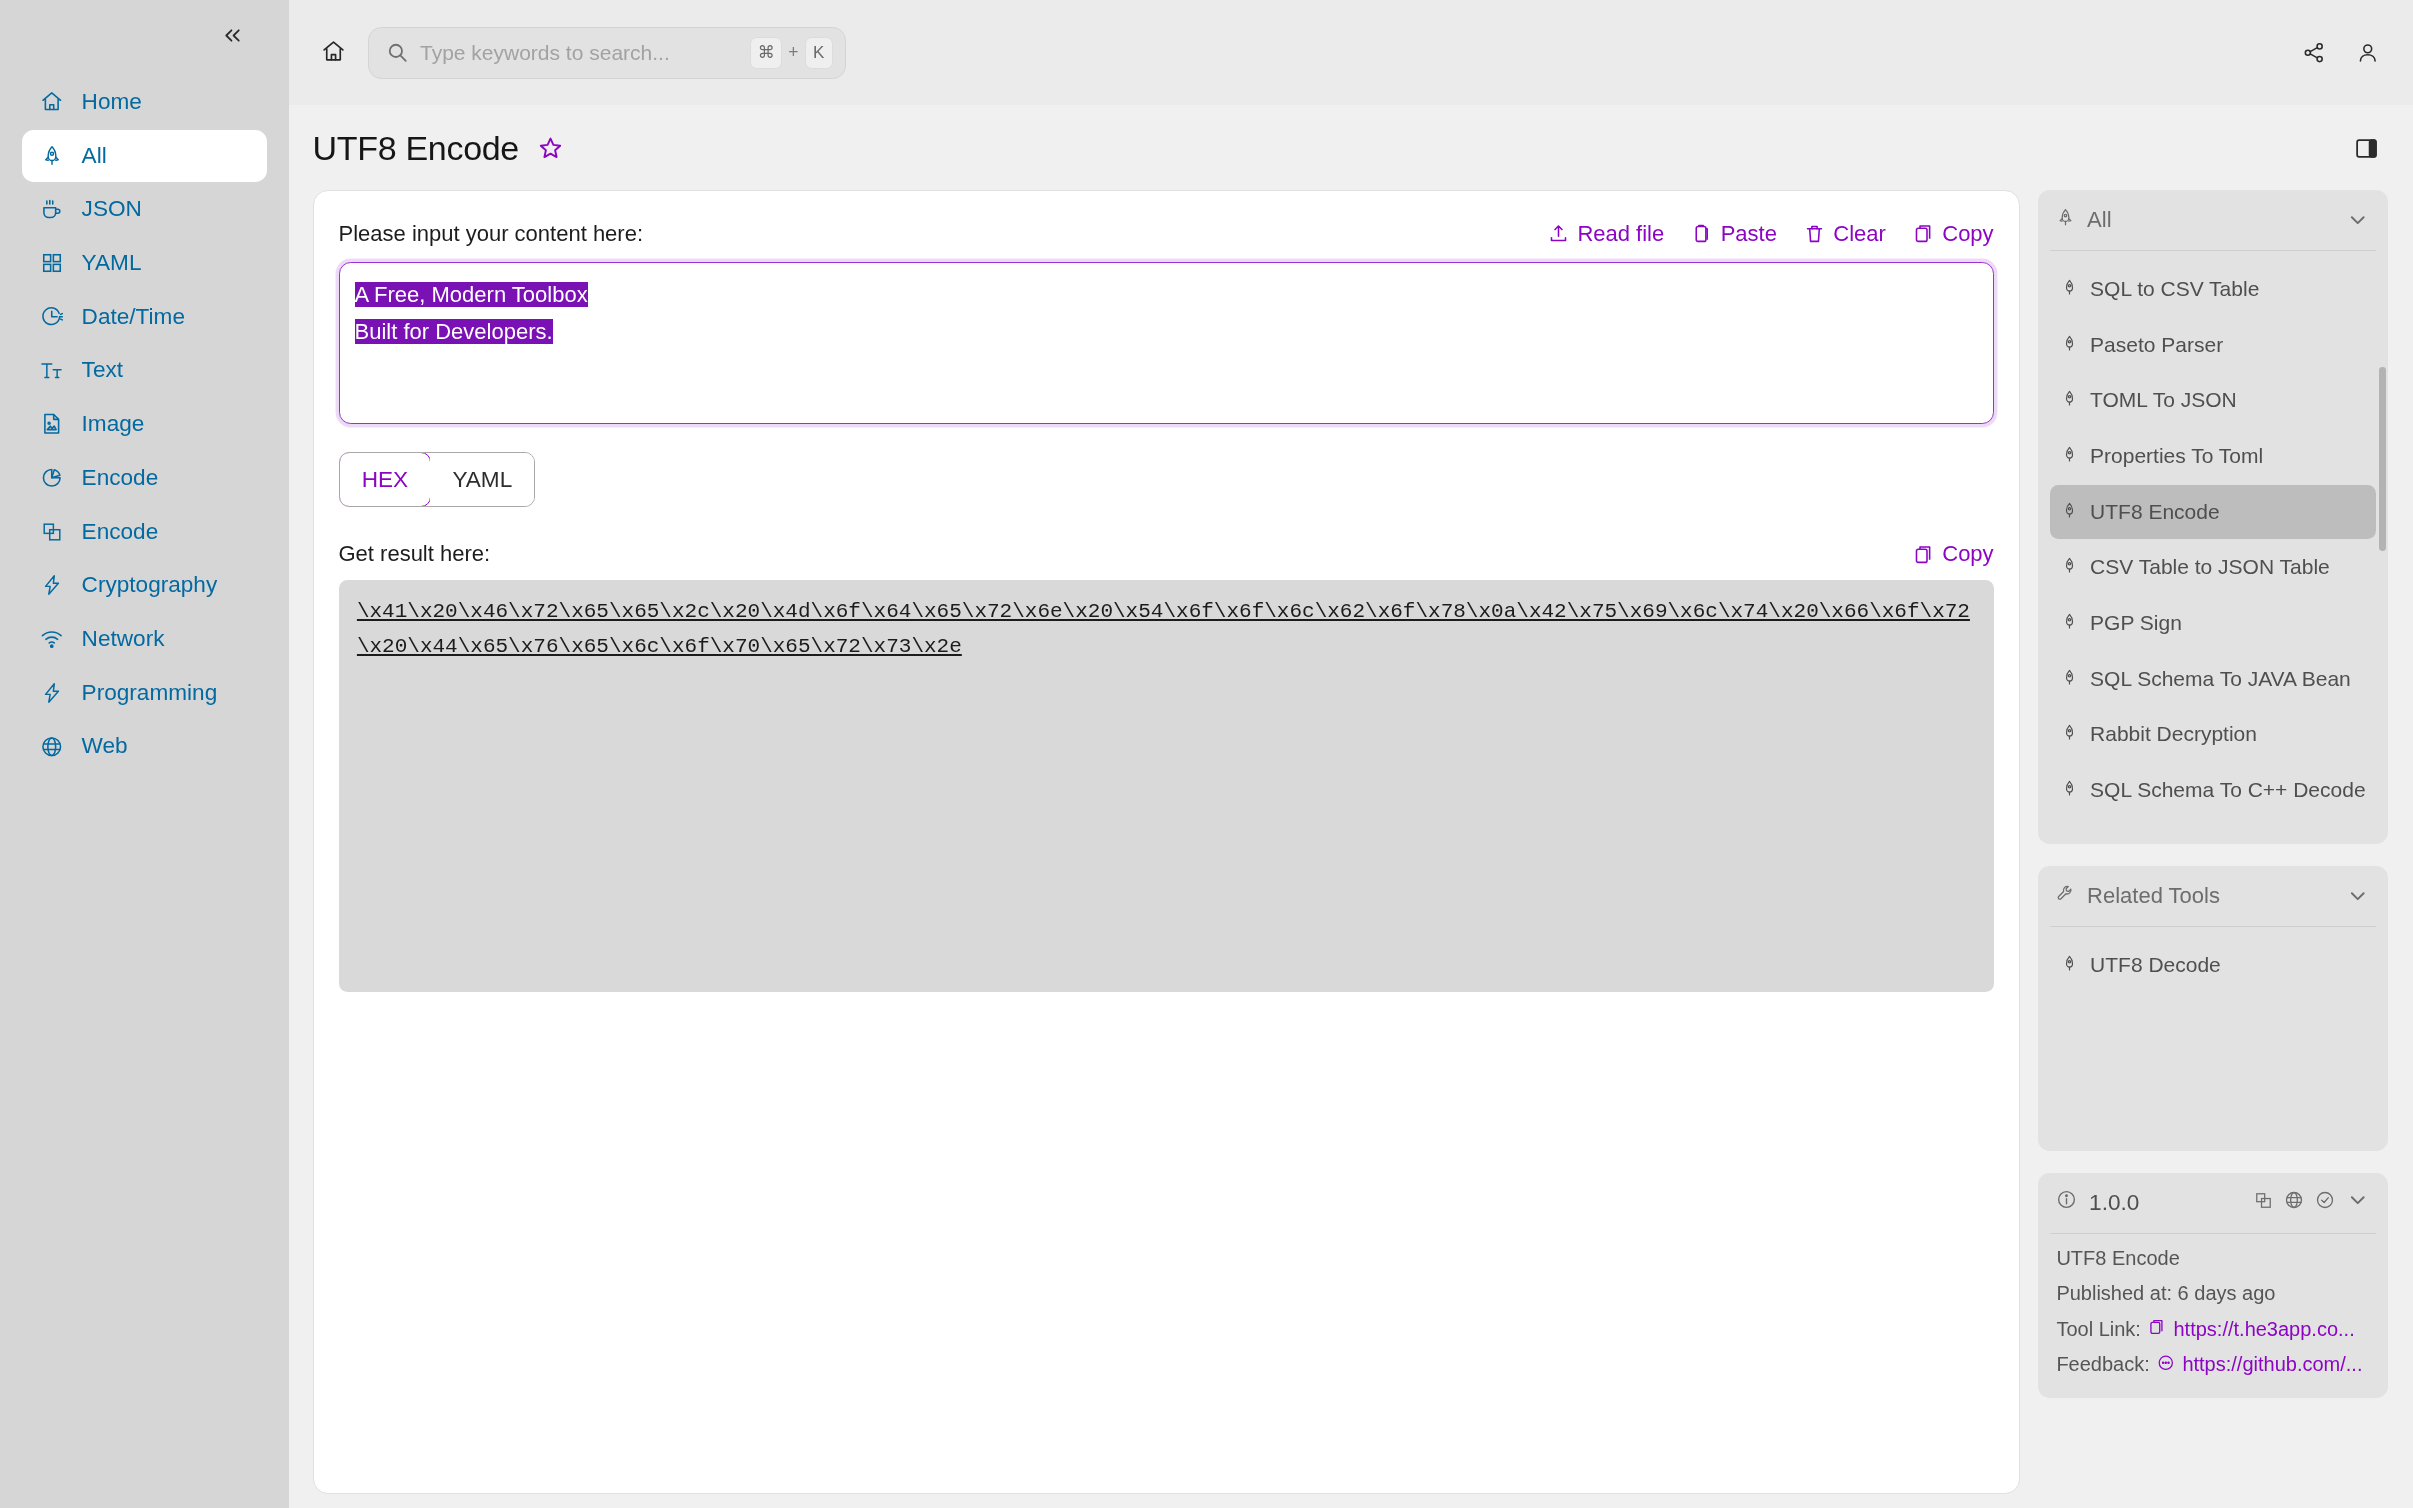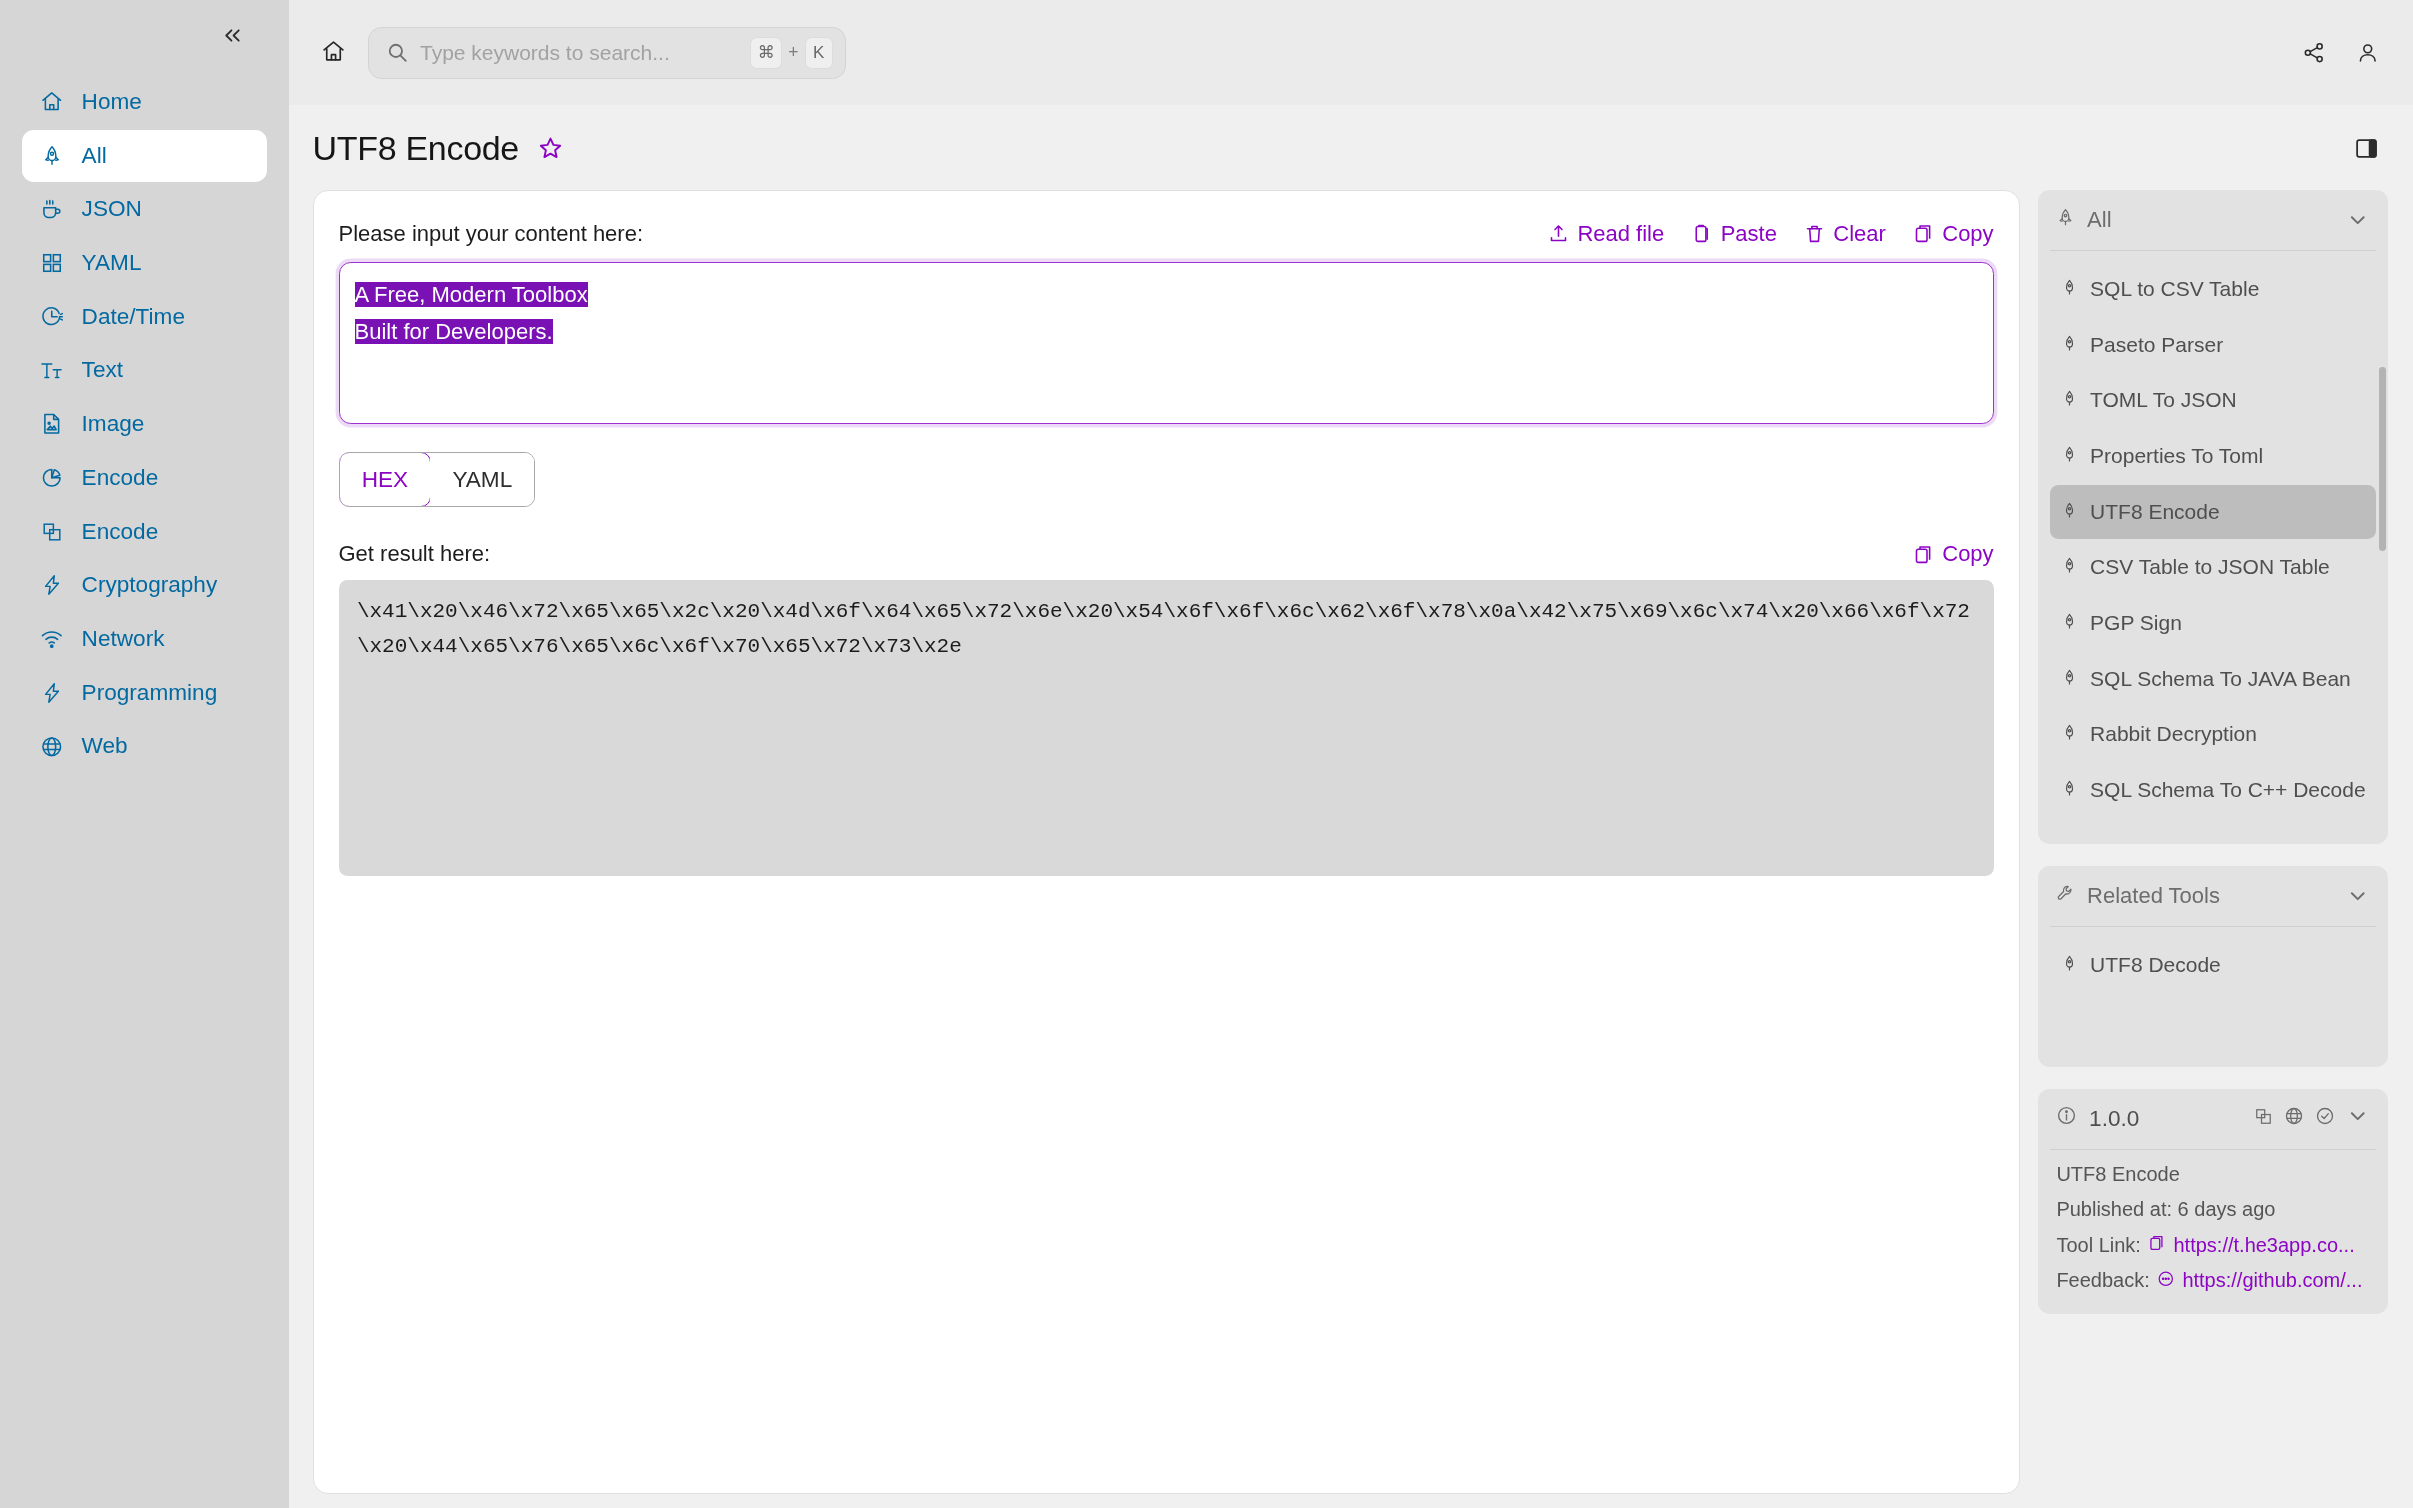--- a/index.html
+++ b/index.html
@@ -135,27 +135,28 @@
   .tab {
     display: flex; align-items: center; justify-content: center;
     min-width: 91px; padding: 0 22px;
     font-size: 22.6px; color: #2d2d2d; cursor: pointer;
     background: #fff;
   }
   .tab.active { color: #8c05c4; border: 1.7px solid #8c05c4; margin: -0.8px; border-radius: 10px; }
 
   .result-head { display: flex; align-items: center; margin-top: 34px; margin-bottom: 13.4px; }
   .result-area {
-    width: 100%; height: 296px;
+    width: 100%; height: 412px;
     background: #d9d9d9; border: none; border-radius: 8.4px;
     padding: 15px 18.4px;
     font-family: "Liberation Mono", monospace;
     font-size: 21px; line-height: 1.65; color: #1c1c1c;
     resize: none; outline: none; overflow: hidden;
     word-break: break-all;
+    text-decoration: underline;
   }
 
   
   .rightpanel {
     width: 375px; flex: 0 0 375px;
     padding-right: 25px;
     display: flex; flex-direction: column; gap: 22px;
     min-height: 0;
   }
   .rp-card { background: #e2e2e2; border-radius: 11.7px; display: flex; flex-direction: column; overflow: hidden; }
@@ -169,21 +170,21 @@
   .rp-list { padding: 11.7px 11.7px 15px 11.7px; display: flex; flex-direction: column; gap: 1.7px; position: relative; }
   .rp-item {
     display: flex; align-items: center; gap: 11.7px;
     height: 54px; padding: 0 11.7px; border-radius: 8.4px;
     color: #4f4f4f; font-size: 21px; cursor: pointer;
     white-space: nowrap;
   }
   .rp-item.selected { background: #bdbdbd; }
   .rp-scroll { position: absolute; right: 2.5px; top: 117px; width: 6.7px; height: 184px; background: #b3b3b3; border-radius: 3.4px; }
   .rp-card.tools-card { height: 654px; }
-  .rp-card.related-card { height: 201px; }
+  .rp-card.related-card { height: 285px; }
   .rp-card.info-card { flex: 0 0 auto; }
   .rp-head-icons { margin-left: auto; display: flex; align-items: center; gap: 11px; color: #6d6d6d; }
   .info-body { padding: 13.4px 18.4px 22px 18.4px; display: flex; flex-direction: column; gap: 12.6px; }
   .info-line { font-size: 20px; color: #555; display: flex; align-items: center; gap: 7.5px; white-space: nowrap; }
   .info-link { color: #8c05c4; display: flex; align-items: center; gap: 7.5px; cursor: pointer; }
   .ver-text { font-size: 22.6px; color: #4e4e4e; }
 </style>
 </head>
 <body>
 

